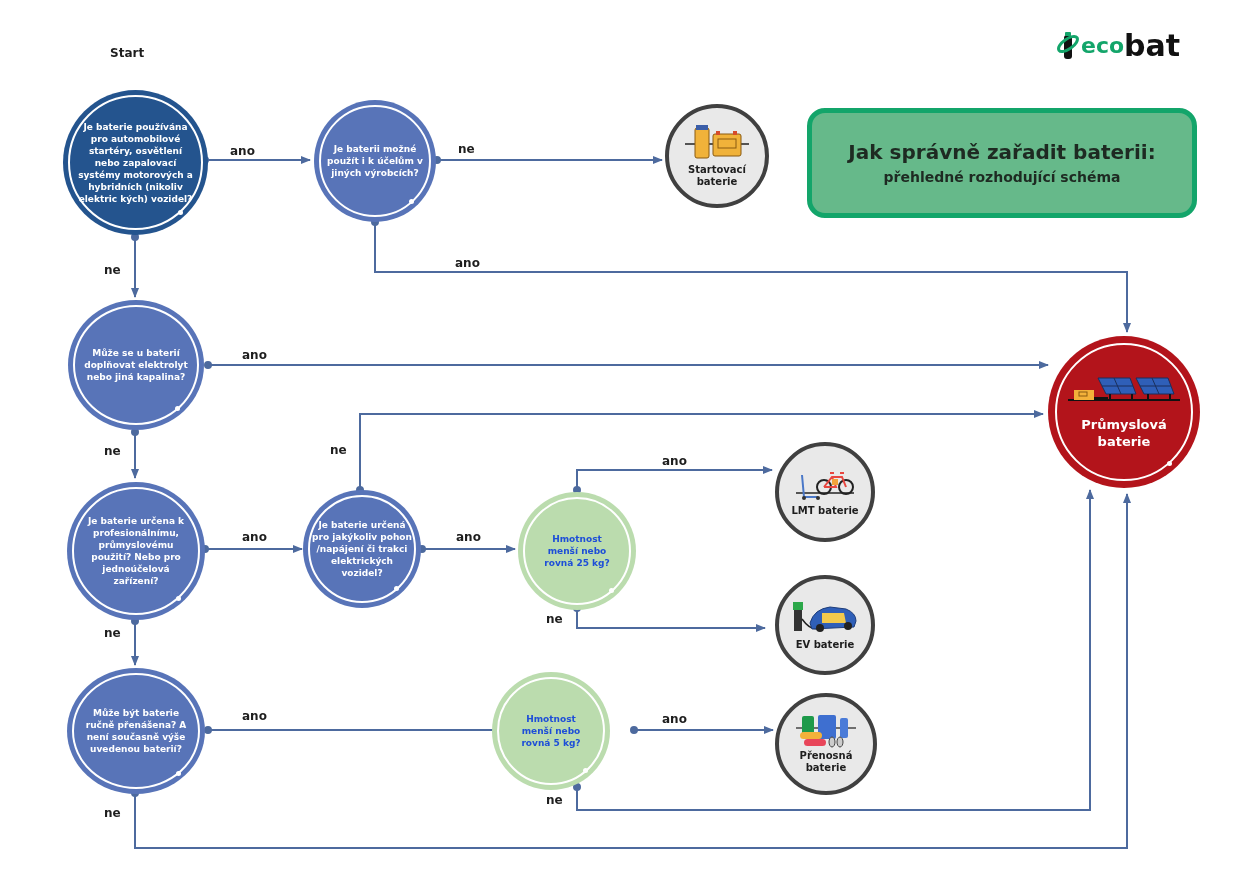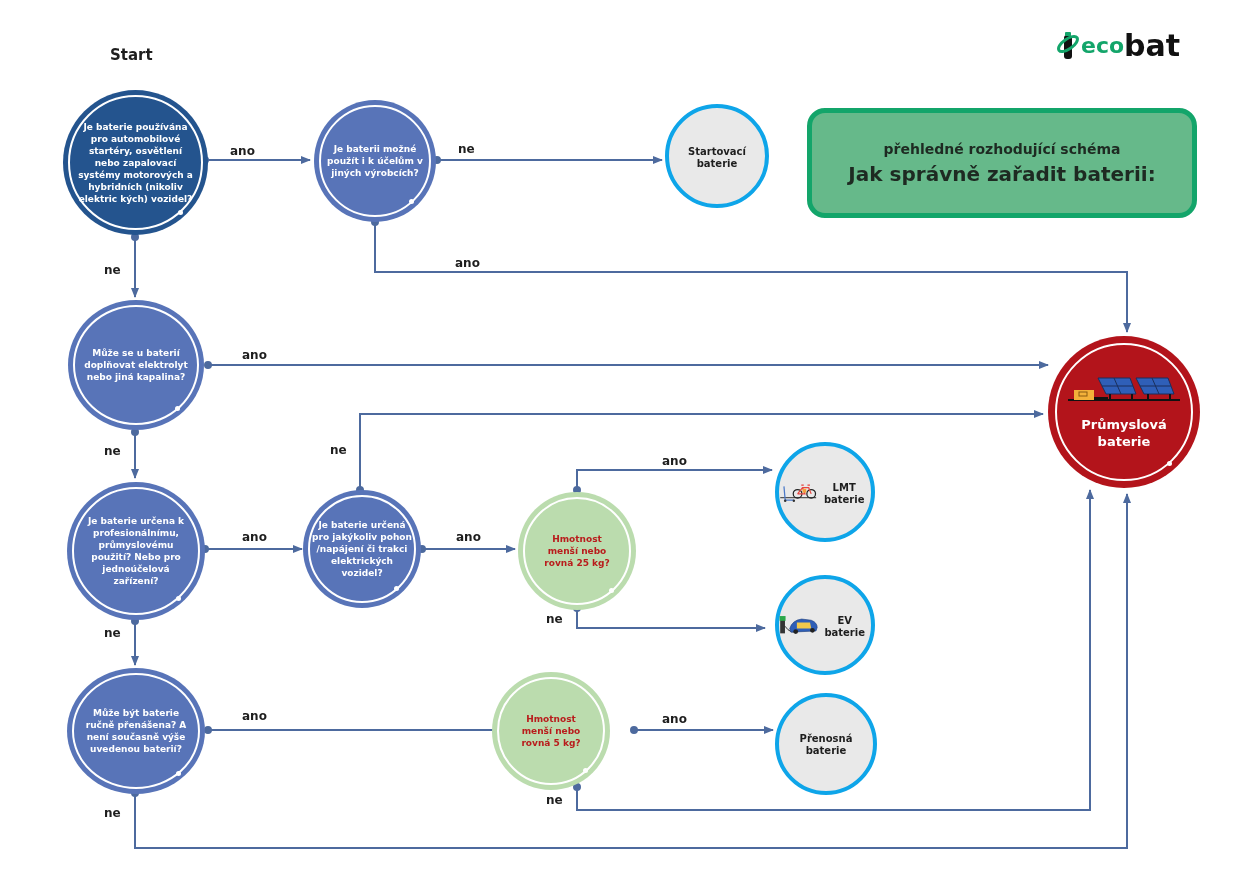--- a/index.html
+++ b/index.html
@@ -5,29 +5,29 @@
   html, body { margin: 0; padding: 0; background: #ffffff; }
   body { width: 1246px; height: 883px; position: relative; overflow: hidden; font-family: "DejaVu Sans", "Liberation Sans", sans-serif; }
   #canvas { position: absolute; left: 0; top: 0; width: 1246px; height: 883px; }
   .label { position: absolute; font-weight: bold; font-size: 12px; color: #1e1e1e; font-family: "DejaVu Sans", sans-serif; }
   .node { position: absolute; border-radius: 50%; box-sizing: border-box; display: flex; align-items: center; justify-content: center; text-align: center; }
   .node .ring { position: absolute; inset: 5px; border-radius: 50%; border: 2px solid #ffffff; }
   .node .ring::after { content: ""; position: absolute; width: 5px; height: 5px; border-radius: 50%; background: #fff; right: 14%; bottom: 10%; }
   .node .txt { position: relative; z-index: 2; font-weight: bold; font-size: 9px; line-height: 12px; padding: 0 6px; }
   .q-dark { background: #24548e; color: #fff; }
   .q-blue { background: #5874b8; color: #fff; }
-  .q-green { background: #bbdcae; color: #b91c1c; }
+  .q-green { background: #bbdcae; color: #1d4ed8; }
   .q-green .ring { border-color: #ffffff; }
-  .res { background: #e9e9e9; border: 4px solid #0ea5e9; color: #1e1e1e; flex-direction: row; }
+  .res { background: #e9e9e9; border: 4px solid #404040; color: #1e1e1e; flex-direction: column; }
   .res .txt { font-size: 10px; line-height: 12px; }
   .res-red { background: #b3141b; color: #ffffff; flex-direction: column; }
   .res-red .ring { inset: 7px; }
   .res-red .txt { font-size: 13px; line-height: 17px; }
   .icon { position: relative; z-index: 2; }
-  #start-label { position: absolute; left: 110px; top: 46px; font-weight: bold; font-size: 15px; color: #1e1e1e; }
+  #start-label { position: absolute; left: 110px; top: 46px; font-weight: bold; font-size: 12px; color: #1e1e1e; }
   #title-box { position: absolute; left: 807px; top: 108px; width: 390px; height: 110px; box-sizing: border-box; background: #66b98a; border: 5px solid #13a56a; border-radius: 18px; display: flex; flex-direction: column; align-items: center; justify-content: center; color: #1e2a22; }
   #title-main { font-weight: bold; font-size: 20px; line-height: 28px; }
   #title-sub { font-weight: bold; font-size: 14px; line-height: 22px; }
   #logo { position: absolute; left: 1055px; top: 28px; display: flex; align-items: center; }
   #logo .eco { color: #13a56a; font-weight: bold; font-size: 22px; font-family: "DejaVu Sans", sans-serif; }
   #logo .bat { color: #111; font-weight: bold; font-size: 30px; font-family: "DejaVu Sans", sans-serif; }
 </style>
 </head>
 <body>
 
@@ -93,22 +93,22 @@
   <svg width="26" height="30" viewBox="0 0 26 30">
     <rect x="9" y="4" width="8" height="24" rx="3" fill="#111"></rect>
     <ellipse cx="13" cy="13" rx="11" ry="5" fill="none" stroke="#13a56a" stroke-width="3" transform="rotate(-35 13 13)"></ellipse>
     <rect x="10" y="1" width="6" height="4" rx="1" fill="#13a56a"></rect>
   </svg>
   <span class="eco">eco</span>
     <span class="bat">bat</span>
 </div>
 
 <div id="title-box">
+  <div id="title-main">Jak správně zařadit baterii:</div>
   <div id="title-sub">přehledné rozhodující schéma</div>
-  <div id="title-main">Jak správně zařadit baterii:</div>
 </div>
 
 <div id="start-label">Start</div>
 
 <div class="node q-dark" style="left:63px; top:90px; width:145px; height:145px;">
   <div class="ring"></div>
   <div class="txt" style="padding:0 14px;">Je baterie používána pro automobilové startéry, osvětlení nebo zapalovací systémy motorových a hybridních (nikoliv elektric kých) vozidel?</div>
 </div>
 
 <div class="node q-blue" style="left:314px; top:100px; width:122px; height:122px;">

